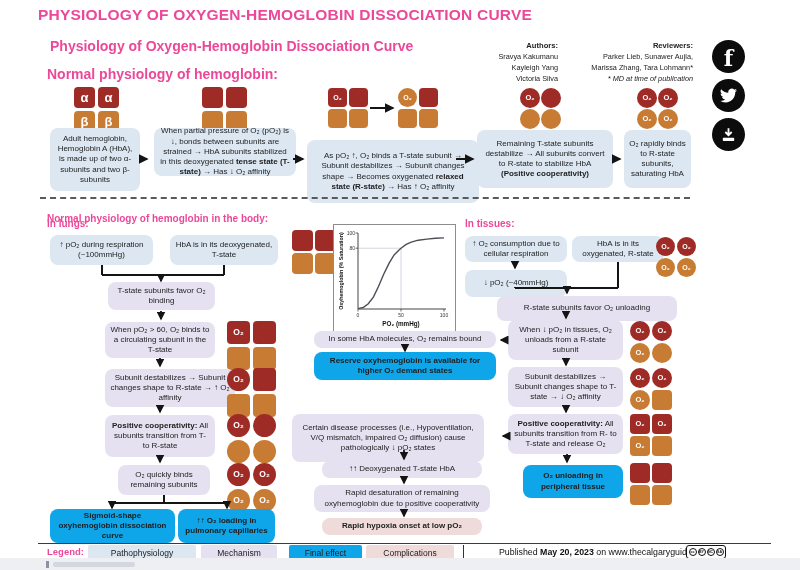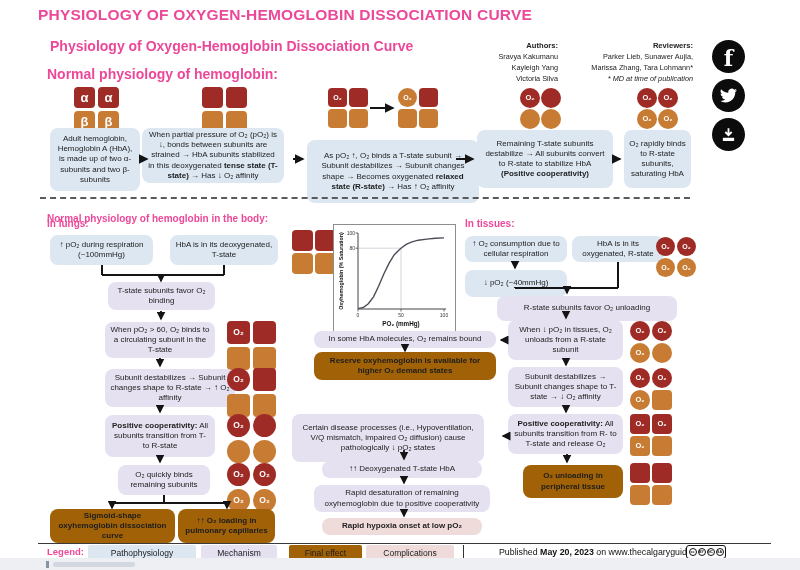--- a/index.html
+++ b/index.html
@@ -5,21 +5,21 @@
   html,body{margin:0;padding:0}
   body{width:800px;height:570px;position:relative;background:#fff;overflow:hidden;
        font-family:"Liberation Sans","DejaVu Sans",sans-serif;color:#1c1c1c}
   .abs{position:absolute}
   .lbl{position:absolute;font-weight:700;color:#ec4899;white-space:nowrap}
   .box{position:absolute;border-radius:8px;display:flex;align-items:center;justify-content:center;
        text-align:center;font-size:8px;line-height:1.28;color:#1d1d1d;padding:2px 5px;box-sizing:border-box}
   .box .t{display:inline-block;width:100%}
   .blue{background:#dce7f2}
   .purple{background:#e5e1f0}
-  .green{background:#a16207}
+  .green{background:#0ea5e9}
   .pink{background:#efdcda}
   .grid{position:absolute;display:grid;grid-template-columns:repeat(2,auto);gap:3px}
   .tight{gap:2px}.gap1{gap:1px}
   .cell{display:flex;align-items:center;justify-content:center;color:#fff;font-weight:700;line-height:1}
   .sq{border-radius:4px}.ci{border-radius:50%}
   .red{background:#9f2b26}.org{background:#c77b33}
   .g21 .cell{width:21px;height:21px;font-size:11px}
   .g19 .cell{width:19px;height:19px;font-size:7px}
   .g20 .cell{width:20px;height:20px;font-size:7.5px}
   .g23 .cell{width:23px;height:23px;font-size:8.5px}
@@ -108,21 +108,21 @@
 <div class="grid g20 gap1" style="left:637px;top:88px">
   <span class="cell ci red">O₂</span>
   <span class="cell ci red">O₂</span>
   <span class="cell ci org">O₂</span>
   <span class="cell ci org">O₂</span>
 </div>
 
 <div class="box blue" style="left:50px;top:128px;width:90px;height:63px">
   <span class="t">Adult hemoglobin, Hemoglobin A (HbA), is made up of two α-subunits and two β-subunits</span>
 </div>
-<div class="box blue" style="left:142px;top:128px;width:142px;height:55px">
+<div class="box blue" style="left:154px;top:128px;width:142px;height:48px">
   <span class="t"><span>When partial pressure of O₂ (pO₂) is ↓, bonds between subunits are strained → HbA subunits stabilized in this deoxygenated </span><b>tense state (T-state)</b><span> → Has ↓ O₂ affinity</span></span>
 </div>
 <div class="box blue" style="left:307px;top:140px;width:172px;height:63px">
   <span class="t"><span>As pO₂ ↑, O₂ binds a T-state subunit → Subunit destabilizes → Subunit changes shape → Becomes oxygenated </span><b>relaxed state (R-state)</b><span> → Has ↑ O₂ affinity</span></span>
 </div>
 <div class="box blue" style="left:477px;top:130px;width:136px;height:58px">
   <span class="t"><span>Remaining T-state subunits destabilize → All subunits convert to R-state to stabilize HbA </span><b>(Positive cooperativity)</b></span>
 </div>
 <div class="box blue" style="left:624px;top:130px;width:67px;height:58px">
   <span class="t">O₂ rapidly binds to R-state subunits, saturating HbA</span>

